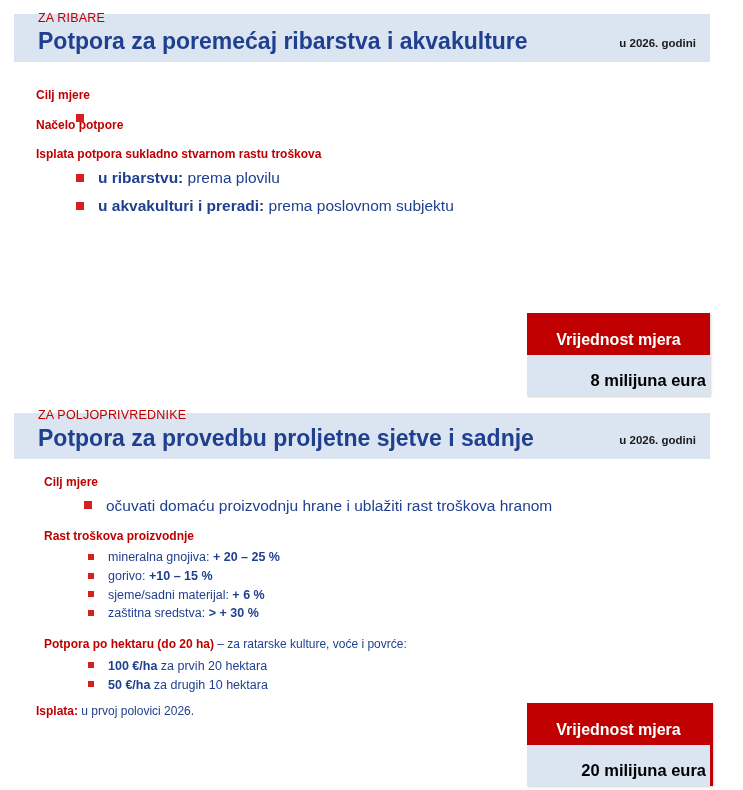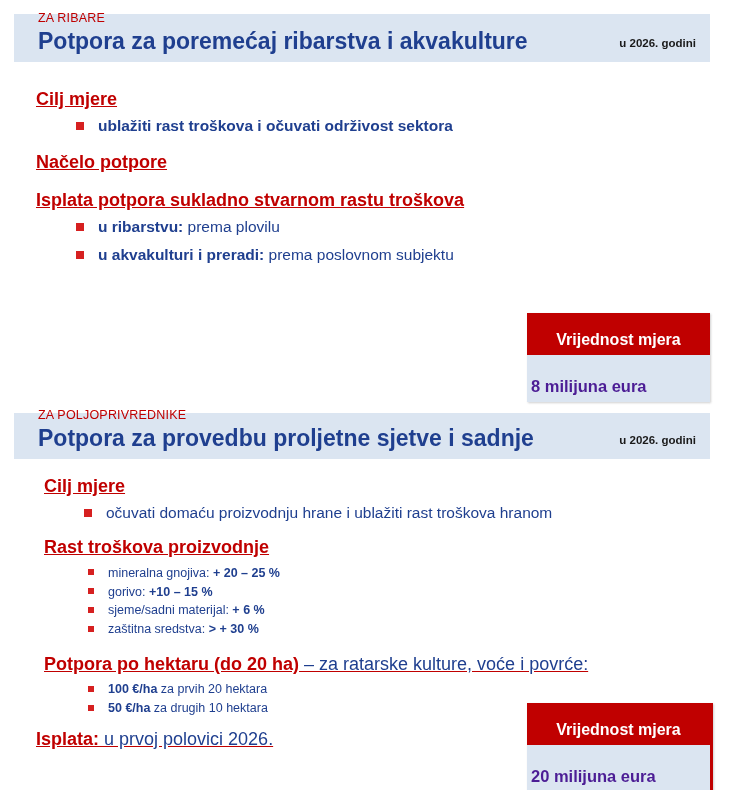--- a/index.html
+++ b/index.html
@@ -67,24 +67,23 @@
     position: absolute;
     left: 0;
     width: 743px;
   }
 
   .group { margin-bottom: 4px; }
 
   .group-heading {
     color: #c00000;
     font-weight: bold;
-    font-size: 18px;
+    font-size: 12px;
     line-height: 1.3;
     margin: 0 8px 4px 0;
-    text-decoration: underline;
   }
   .group-heading .tail-normal {
     color: #1f3f8f;
     font-weight: normal;
   }
 
   .bullet-list {
     list-style: none;
     margin: 0;
     padding: 0;
@@ -132,25 +131,25 @@
     background: #c00000;
     color: #ffffff;
     font-weight: bold;
     font-size: 16px;
     text-align: center;
     padding: 18px 4px 6px 4px;
     line-height: 1.1;
   }
   .value-box .vb-body {
     background: #dbe5f1;
-    color: #4c1d95;
+    color: #000000;
     font-weight: bold;
     font-size: 16.5px;
-    text-align: left;
-    padding: 22px 4px 7px 4px;
+    text-align: right;
+    padding: 16px 4px 7px 4px;
     line-height: 1.1;
   }
   .value-box.bordered {
     border-right: 3px solid #c00000;
   }
 
   .indent-1 { margin-left: 36px; }
   .indent-2 { margin-left: 44px; }
 </style>
 </head>
@@ -166,21 +165,21 @@
     <div class="hdr-right">u 2026. godini</div>
   </div>
 
   <div class="body-block" style="top:88px;">
 
     <div class="group indent-1">
       <div class="group-heading">Cilj mjere</div>
       <ul class="bullet-list">
         <li class="bullet-item indent-1">
           <span class="sq"></span>
-          <b>ublažiti rast troškova i očuvati održivost sektora</b><span></span>
+          <span></span>
         </li>
       </ul>
     </div>
 
     <div class="group indent-1" style="margin-top:14px;">
       <div class="group-heading">Načelo potpore</div>
     </div>
 
     <div class="group indent-1" style="margin-top:14px;">
       <div class="group-heading">Isplata potpora sukladno stvarnom rastu troškova</div>

